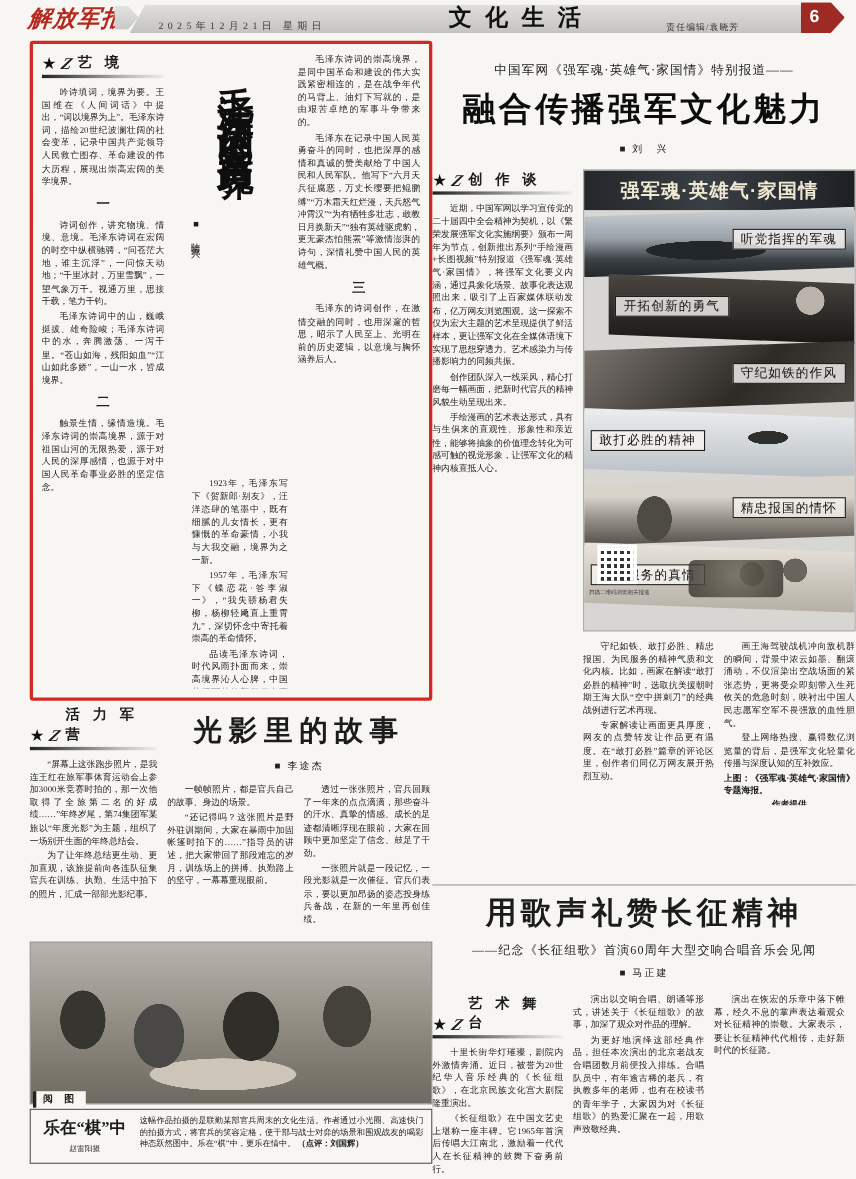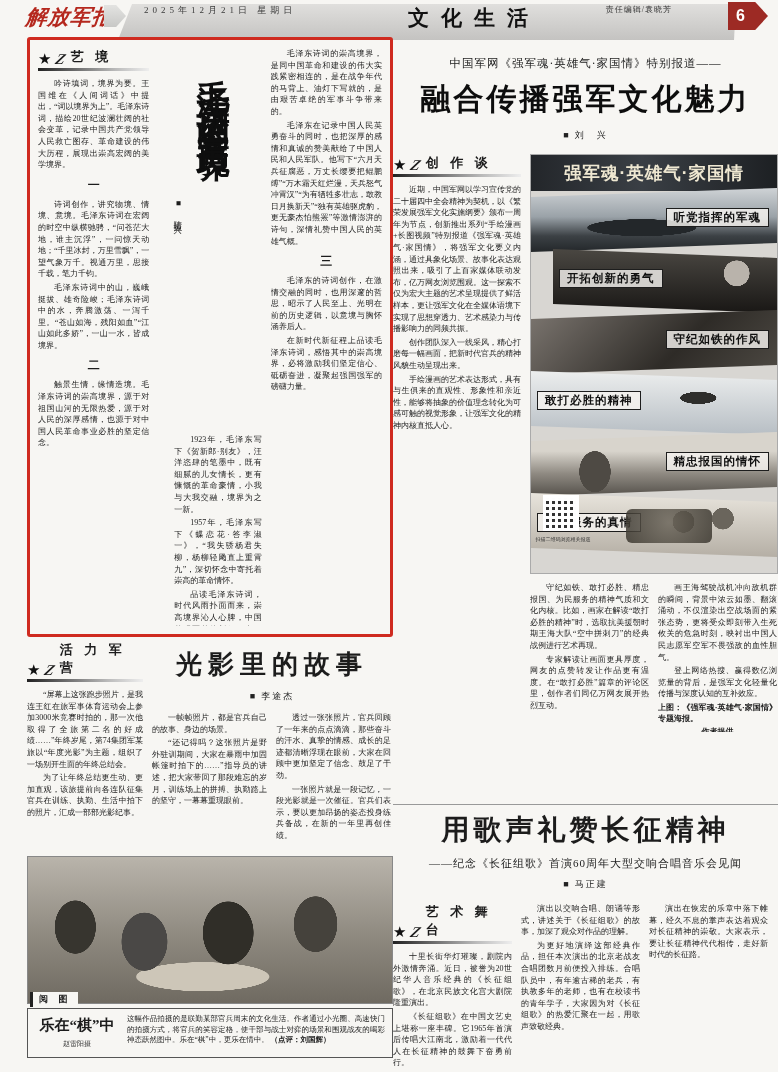--- a/index.html
+++ b/index.html
@@ -7,23 +7,23 @@
   body {
     position:relative; background:#f7f6f3; color:#1c1c1c;
     font-family:"Liberation Serif","DejaVu Serif",serif; overflow:hidden;
   }
   
   .hdr { position:absolute; left:0; top:0; width:778px; height:34px; }
   .masthead { position:absolute; left:26px; top:3px; font-size:21px; font-weight:bold;
     font-style:italic; color:#b5281e; transform:skewX(-6deg); letter-spacing:1px; }
   .hdr-chev { position:absolute; left:104px; top:5px; width:22px; height:22px;
     background:linear-gradient(#e3e3e1,#c8c8c6); clip-path:polygon(0 0,55% 0,100% 50%,55% 100%,0 100%); }
-  .band { position:absolute; left:118px; top:4px; width:618px; height:36px;
+  .band { position:absolute; left:118px; top:4px; width:618px; height:26px;
     background:linear-gradient(#e0dfdd,#c4c3c1); clip-path:polygon(14px 0,100% 0,calc(100% - 2px) 100%,0 100%);
-    display:flex; align-items:flex-start; }
+    display:flex; align-items:flex-end; }
   .band-date { margin-left:26px; font-size:9px; letter-spacing:4px; color:#3a3a3a; }
   .band-title { position:absolute; left:290px; font-size:21px; font-weight:bold; letter-spacing:12px; color:#111;
     font-family:"Liberation Sans","DejaVu Sans",sans-serif; }
   .band-editor { position:absolute; right:64px; font-size:8px; color:#333; letter-spacing:1px; }
   .pageno { position:absolute; right:10px; top:2px; width:40px; height:28px; background:#9d2a24;
     clip-path:polygon(0 0,68% 0,100% 50%,68% 100%,0 100%);
     color:#fff; font-size:16px; font-weight:bold; display:flex; align-items:center; padding-left:8px;
     font-family:"Liberation Sans",sans-serif; }
   
   .badge { display:flex; align-items:flex-end; gap:5px; padding-bottom:3px; margin-bottom:7px;
@@ -64,21 +64,21 @@
   .strip { position:relative; height:64px; margin-top:-3px; }
   .skA { clip-path:polygon(0 14%,100% 0,100% 86%,0 100%); }
   .skB { clip-path:polygon(0 0,100% 14%,100% 100%,0 86%); }
   .s0 { background:radial-gradient(ellipse 90px 14px at 45% 62%,#23272a 0 60%,transparent 61%),linear-gradient(180deg,#cfd3d6,#9aa2a8 45%,#3c4145 75%,#23272a); }
   .s1 { background:radial-gradient(circle 13px at 82% 38%,#b9b3ab 0 98%,transparent),linear-gradient(180deg,#4a4742,#191715);margin-left:22px; }
   .s2 { background:linear-gradient(135deg,#7c7670,#2e2b27 60%,#4d4943); }
   .s3 { background:radial-gradient(ellipse 30px 10px at 68% 42%,#2e2e2c 0 60%,transparent 61%),linear-gradient(180deg,#eceeee,#b7bec4); }
   .s4 { background:radial-gradient(ellipse 26px 34px at 26% 62%,#4e4a44 0 60%,transparent 61%),linear-gradient(180deg,#d8d4cc 30%,#8f8a82 65%,#55514b); }
   .s5 { background:radial-gradient(circle 11px at 62% 45%,#5a554d 0 98%,transparent),radial-gradient(circle 11px at 78% 40%,#6a655c 0 98%,transparent),linear-gradient(180deg,#e8e4dc,#b5afa5); }
   .strip .slogan { position:absolute; top:20px; background:rgba(246,244,240,.82); border:1px solid #1d1d1d;
-    color:#111; font-weight:bold; font-size:11.5px; letter-spacing:1px; padding:1px 7px;
+    color:#111; font-weight:normal; font-size:11.5px; letter-spacing:1px; padding:1px 7px;
     font-family:"Liberation Sans",sans-serif; white-space:nowrap; }
   .sl-r { right:8px; } .sl-l { left:6px; }
   .qr { position:absolute; left:12px; bottom:26px; width:36px; height:36px; border:3px solid #fff;
     background-image:repeating-linear-gradient(0deg,#1b1b1b 0 3px,#fdfdfd 3px 6px),
                      repeating-linear-gradient(90deg,#1b1b1b 0 3px,#fdfdfd 3px 6px);
     background-blend-mode:screen; }
   .qr-cap { position:absolute; left:4px; bottom:15px; width:56px; font-size:5px; color:#333; text-align:center; }
   .emblem { position:absolute; left:95px; bottom:14px; width:86px; height:34px; border-radius:6px;
     background:radial-gradient(circle at 50% 40%,#6d675c,#3b372f); opacity:.85; }
   .rong-cols { display:flex; gap:9px; margin-top:8px; }
@@ -153,21 +153,20 @@
       <p class="bt">1923年，毛泽东写下《贺新郎·别友》，汪洋恣肆的笔墨中，既有细腻的儿女情长，更有慷慨的革命豪情，小我与大我交融，境界为之一新。</p>
       <p class="bt">1957年，毛泽东写下《蝶恋花·答李淑一》，“我失骄杨君失柳，杨柳轻飏直上重霄九”，深切怀念中寄托着崇高的革命情怀。</p>
       <p class="bt">品读毛泽东诗词，时代风雨扑面而来，崇高境界沁人心脾，中国梦强军梦的新征程上更需这般气概。</p>
     </div>
   </div>
   <div class="c col">
     <p class="bt">毛泽东诗词的崇高境界，是同中国革命和建设的伟大实践紧密相连的，是在战争年代的马背上、油灯下写就的，是由艰苦卓绝的军事斗争带来的。</p>
     <p class="bt">毛泽东在记录中国人民英勇奋斗的同时，也把深厚的感情和真诚的赞美献给了中国人民和人民军队。他写下“六月天兵征腐恶，万丈长缨要把鲲鹏缚”“万木霜天红烂漫，天兵怒气冲霄汉”“为有牺牲多壮志，敢教日月换新天”“独有英雄驱虎豹，更无豪杰怕熊罴”等激情澎湃的诗句，深情礼赞中国人民的英雄气概。</p>
     <div class="marker">三</div>
     <p class="bt">毛泽东的诗词创作，在激情交融的同时，也用深邃的哲思，昭示了人民至上、光明在前的历史逻辑，以意境与胸怀涵养后人。</p>
-    <p class="bt">在新时代新征程上品读毛泽东诗词，感悟其中的崇高境界，必将激励我们坚定信心、砥砺奋进，凝聚起强国强军的磅礴力量。</p>
   </div>
 </div>
 
 <div class="rong">
   <div class="kicker">中国军网《强军魂·英雄气·家国情》特别报道——</div>
   <h1>融合传播强军文化魅力</h1>
   <div class="byline">■ 刘　兴</div>
   <div class="rong-body">
     <div class="rong-c1 col">
       <div class="badge">

